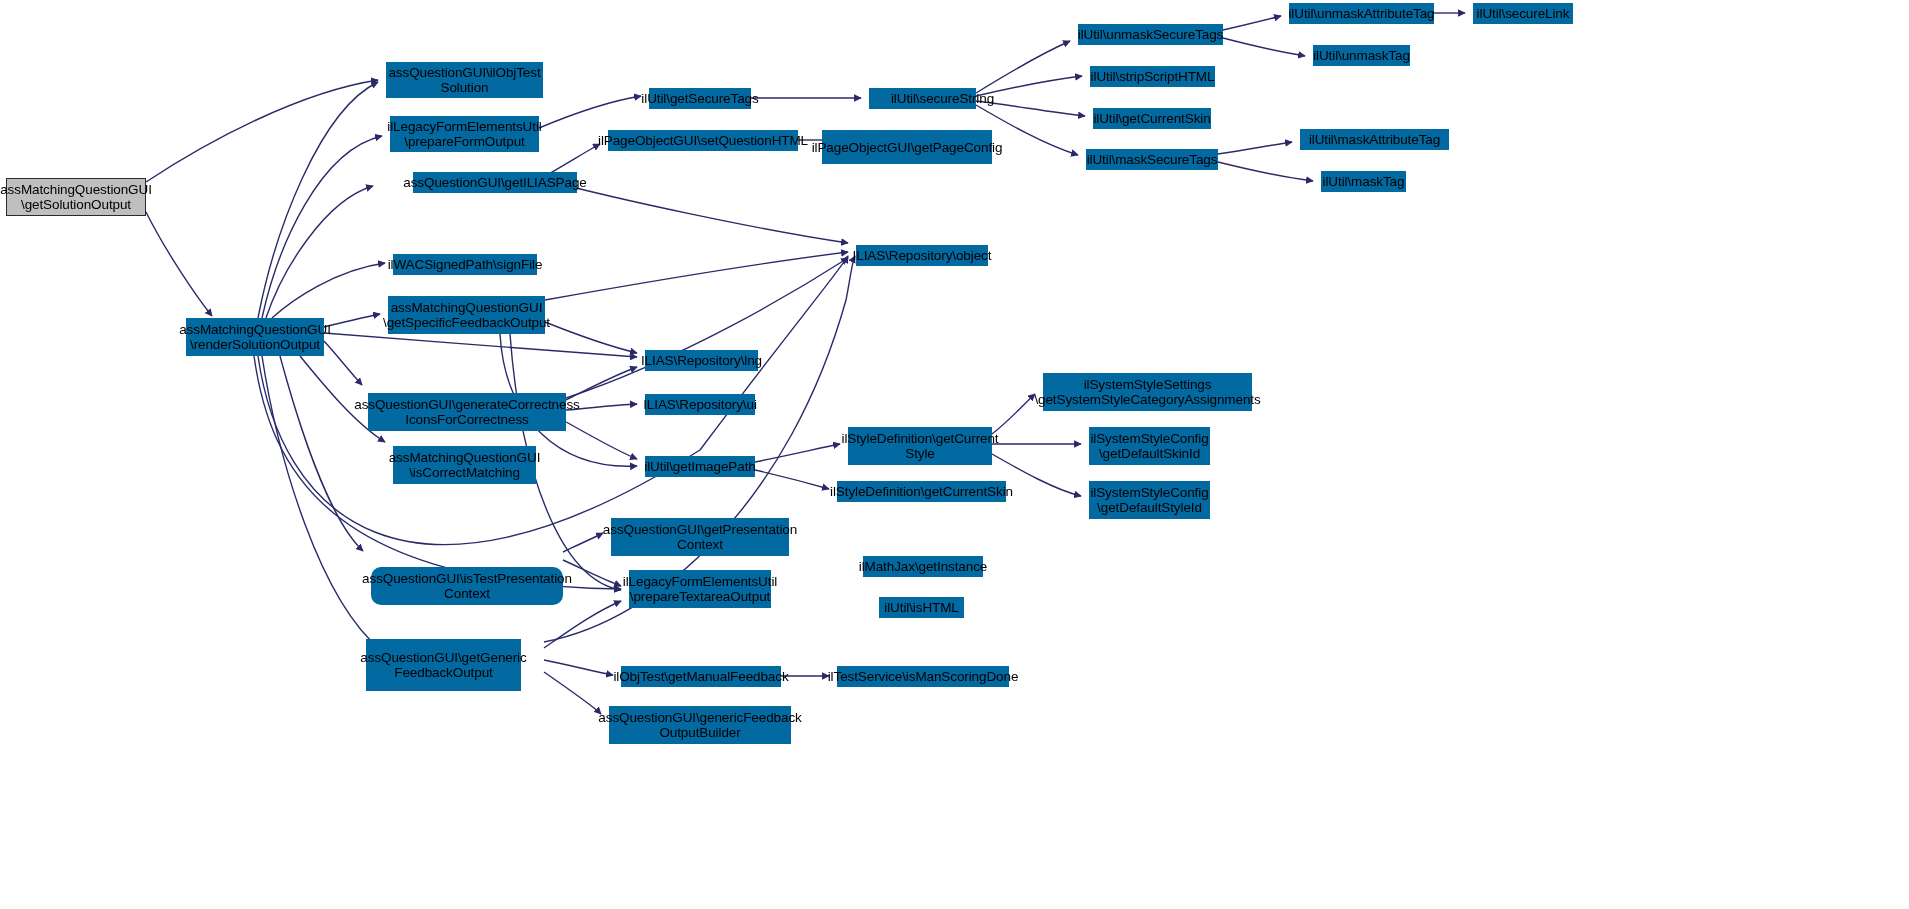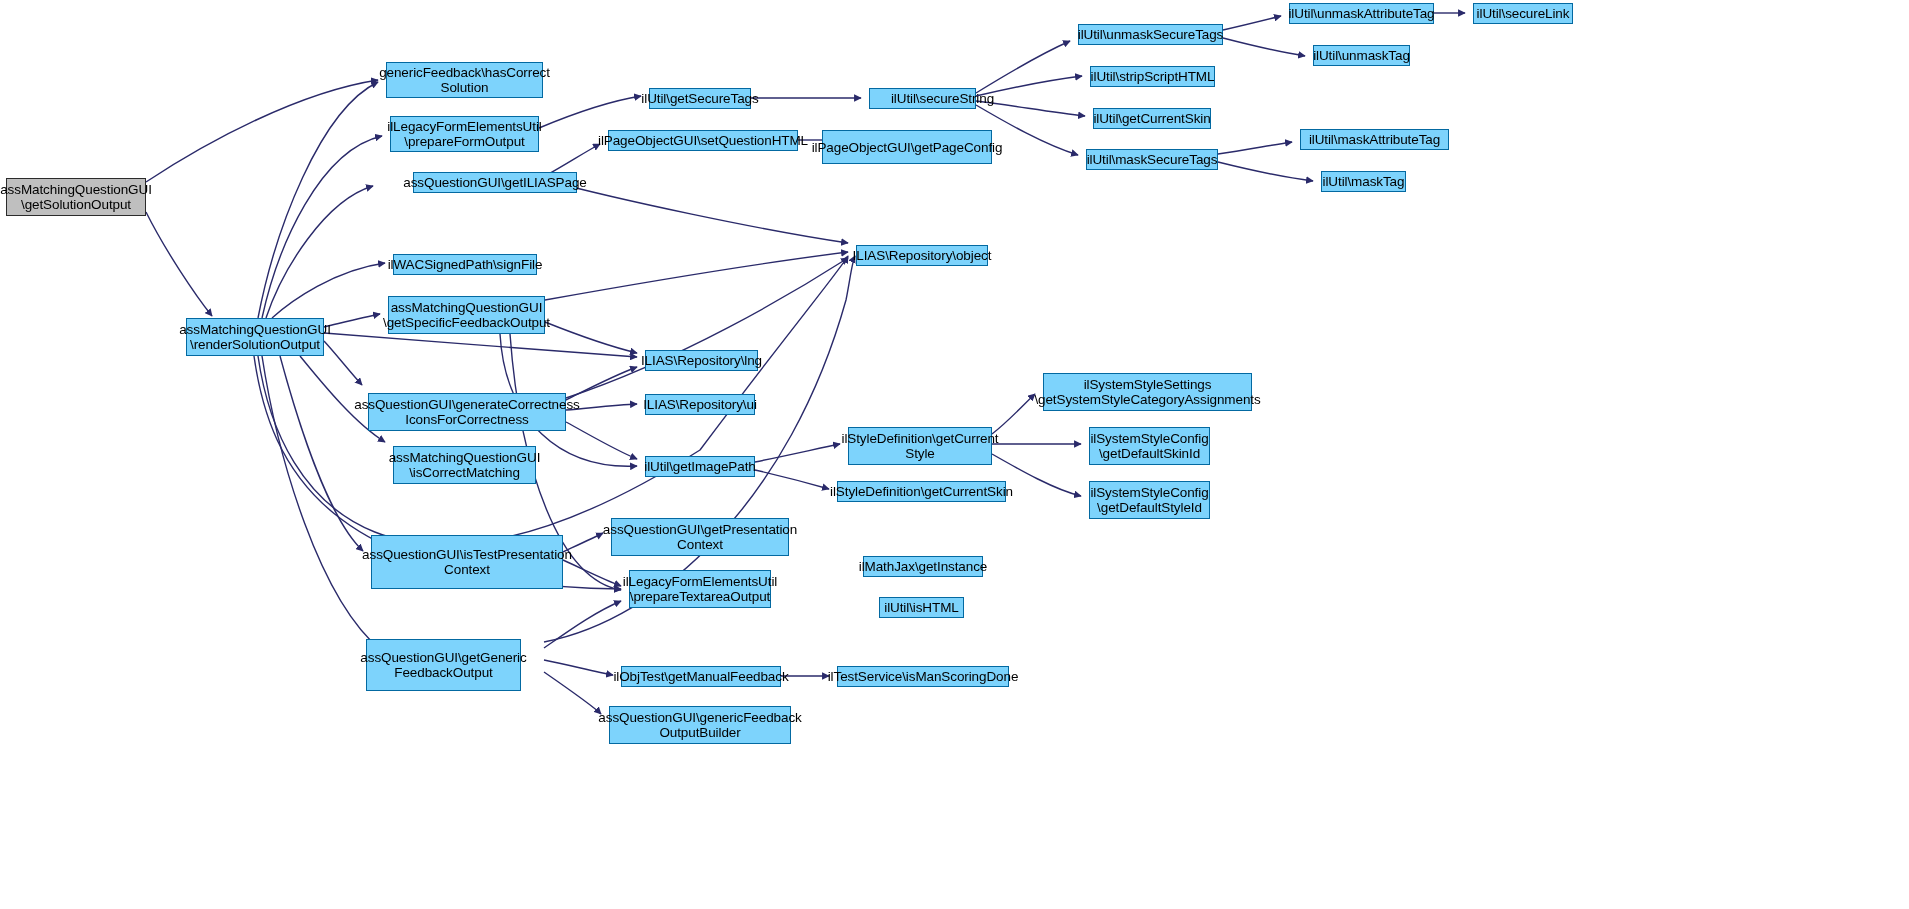--- a/index.html
+++ b/index.html
@@ -19,22 +19,22 @@
     position: absolute;
     left: 0;
     top: 0;
     width: 1909px;
     height: 909px;
     pointer-events: none;
   }
   .node {
     position: absolute;
     box-sizing: border-box;
-    border: 1px solid #0369a1;
-    background: #7dd3fc;
+    border: 3px solid #0369a1;
+    background: #0369a1;
     color: #000000;
     font-size: 13.5px;
     line-height: 15px;
     display: flex;
     align-items: center;
     justify-content: center;
     text-align: center;
     white-space: pre-line;
     padding: 1px 4px;
     letter-spacing: -0.1px;
@@ -104,33 +104,33 @@
         <path d="M1218,162 C1250,170 1290,178 1313,181" marker-end="url(#arrow)"></path>
         <path d="M1434,13 C1448,13 1458,13 1465,13" marker-end="url(#arrow)"></path>
         <path d="M781,676 C800,676 818,676 829,676" marker-end="url(#arrow)"></path>
       </g>
   </svg>
   <div id="nodes">
       <div class="node root" style="left: 6px; top: 178px; width: 140px; height: 38px;">assMatchingQuestionGUI
 \getSolutionOutput</div>
       <div class="node" style="left: 186px; top: 318px; width: 138px; height: 38px;">assMatchingQuestionGUI
 \renderSolutionOutput</div>
-      <div class="node" style="left: 386px; top: 62px; width: 157px; height: 36px;">genericFeedback\hasCorrect
+      <div class="node" style="left: 386px; top: 62px; width: 157px; height: 36px;">assQuestionGUI\ilObjTest
 Solution</div>
       <div class="node" style="left: 390px; top: 116px; width: 149px; height: 36px;">ilLegacyFormElementsUtil
 \prepareFormOutput</div>
       <div class="node" style="left: 381px; top: 172px; width: 164px; height: 21px; margin-left: 32px;">assQuestionGUI\getILIASPage</div>
       <div class="node" style="left: 393px; top: 254px; width: 144px; height: 21px;">ilWACSignedPath\signFile</div>
       <div class="node" style="left: 388px; top: 296px; width: 157px; height: 38px;">assMatchingQuestionGUI
 \getSpecificFeedbackOutput</div>
       <div class="node" style="left: 368px; top: 393px; width: 198px; height: 38px;">assQuestionGUI\generateCorrectness
 IconsForCorrectness</div>
       <div class="node" style="left: 393px; top: 446px; width: 143px; height: 38px;">assMatchingQuestionGUI
 \isCorrectMatching</div>
-      <div class="node" style="left: 371px; top: 535px; width: 192px; height: 54px;">assQuestionGUI\isTestPresentation
+      <div class="node" style="left: 371px; top: 567px; width: 192px; height: 38px; border-radius: 10px;">assQuestionGUI\isTestPresentation
 Context</div>
       <div class="node" style="left: 366px; top: 639px; width: 155px; height: 52px;">assQuestionGUI\getGeneric
 FeedbackOutput</div>
       <div class="node" style="left: 649px; top: 88px; width: 102px; height: 21px;">ilUtil\getSecureTags</div>
       <div class="node" style="left: 608px; top: 130px; width: 190px; height: 21px;">ilPageObjectGUI\setQuestionHTML</div>
       <div class="node" style="left: 645px; top: 350px; width: 113px; height: 21px;">ILIAS\Repository\lng</div>
       <div class="node" style="left: 645px; top: 394px; width: 110px; height: 21px;">ILIAS\Repository\ui</div>
       <div class="node" style="left: 645px; top: 456px; width: 110px; height: 21px;">ilUtil\getImagePath</div>
       <div class="node" style="left: 611px; top: 518px; width: 178px; height: 38px;">assQuestionGUI\getPresentation
 Context</div>

